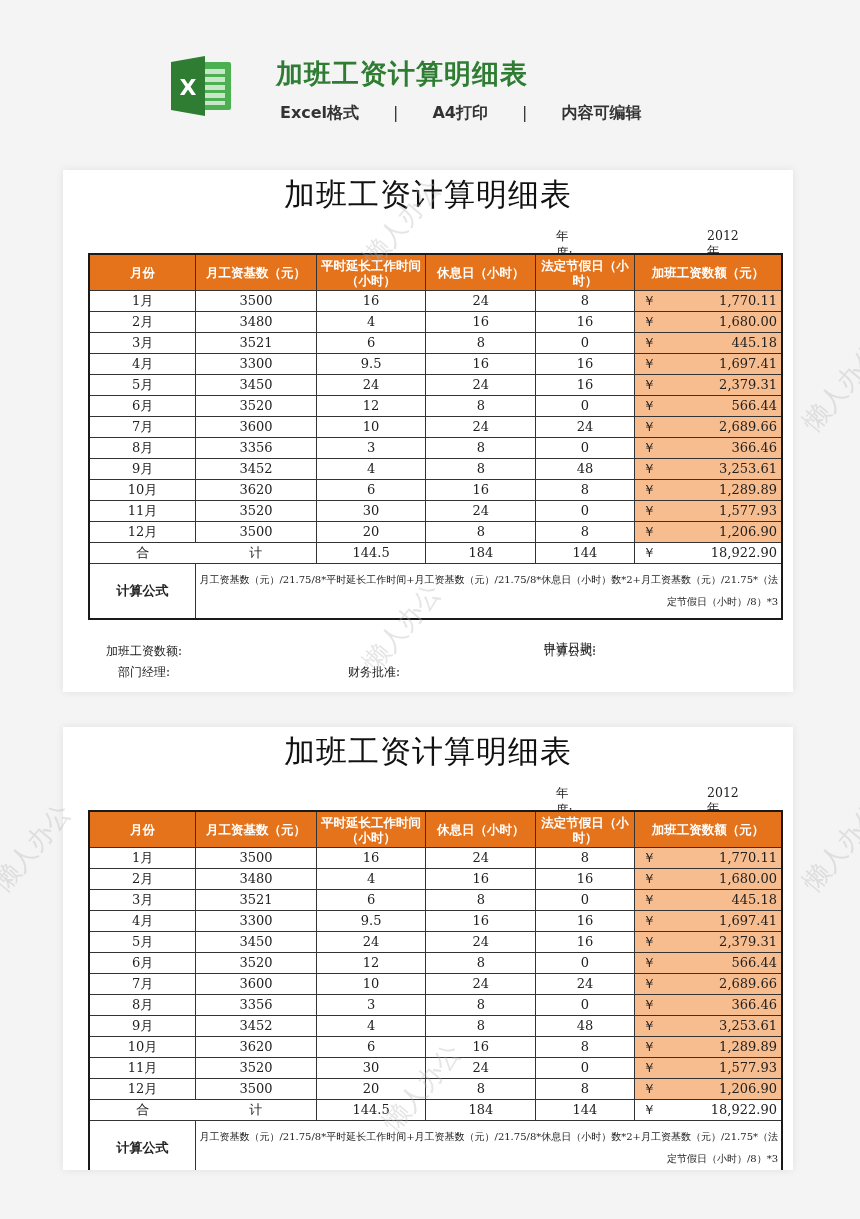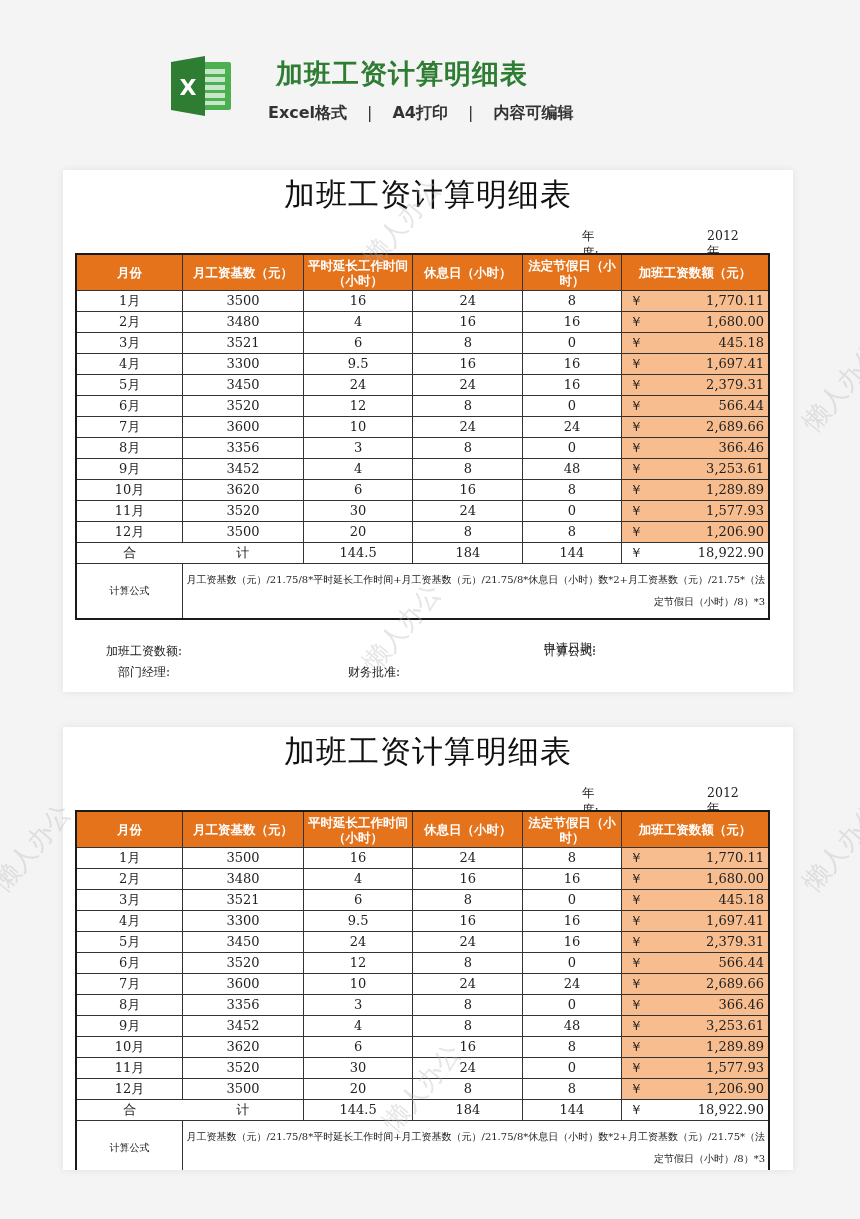--- a/index.html
+++ b/index.html
@@ -10,61 +10,61 @@
     position:relative;
   }
   .banner { position:absolute; left:0; top:0; width:860px; height:150px; }
   .xl-icon { position:absolute; left:171px; top:56px; width:62px; height:60px; }
   .banner-title {
     position:absolute; left:276px; top:56px;
     font-family:"DejaVu Sans","Liberation Sans",sans-serif;
     font-weight:bold; font-size:27px; color:#2e7d32; letter-spacing:1px;
   }
   .banner-sub {
-    position:absolute; left:268px; top:103px;
+    position:absolute; left:280px; top:103px;
     font-family:"DejaVu Sans","Liberation Sans",sans-serif;
     font-weight:bold; font-size:16px; color:#333;
-    display:flex; gap:0;
+    display:flex; gap:14px;
   }
   .banner-sub .sep { margin:0 20px; font-weight:normal; }
 
   .sheet {
     position:absolute; left:63px; width:730px; background:#fff;
     box-shadow:0 0 8px rgba(0,0,0,0.08);
     overflow:hidden;
   }
   .sheet-title {
     position:absolute; left:0; width:730px; top:4px; text-align:center;
     font-size:31px; color:#111; letter-spacing:1px;
   }
   .year-row { position:absolute; top:58px; font-size:12.5px; color:#222; }
-  .year-label { position:absolute; left:493px;margin-left:26px; }
+  .year-label { position:absolute; left:493px; }
   .year-value { position:absolute; left:644px; }
 
   table.grid {
-    position:absolute; left:12px; top:83px; width:695px;
+    position:absolute; left:25px; top:83px; width:695px;
     border-collapse:collapse; font-size:13px; color:#222;
     border:2px solid #1a1a1a;
   }
   table.grid th {
     background:#e4731c; color:#fff;
     font-family:"DejaVu Sans","Liberation Sans",sans-serif;
     font-weight:bold; font-size:12.5px; line-height:15px;
     border:1px solid #333; height:35px; padding:0 2px; text-align:center;
   }
   table.grid td {
     border:1px solid #333; height:20px; padding:0 4px; text-align:center;
     line-height:20px;
   }
   table.grid td.amt {
     background:#f7bd8f; text-align:right; position:relative;
   }
   table.grid td.amt-total { text-align:right; position:relative; }
   .yen { position:absolute; left:8px; }
-  table.grid td.formula-label { height:54px; font-size:10px; }
+  table.grid td.formula-label { height:54px; font-size:13px;font-weight:bold; }
   table.grid td.formula-text { text-align:right; line-height:22px; font-size:10px; padding:2px 3px; }
 
   .sign-row { position:absolute; font-size:12px; color:#222; }
 
   .watermark {
     position:absolute; color:rgba(180,180,180,0.35); font-size:26px;
     transform:rotate(-50deg); pointer-events:none; white-space:nowrap;
   }
 </style>
 </head>

